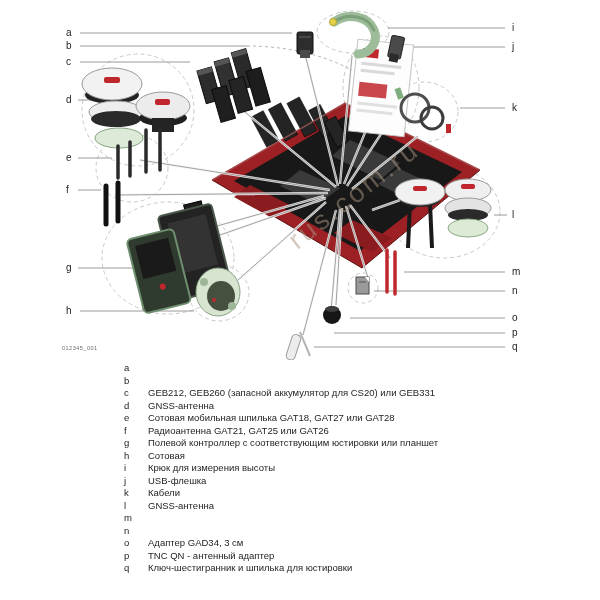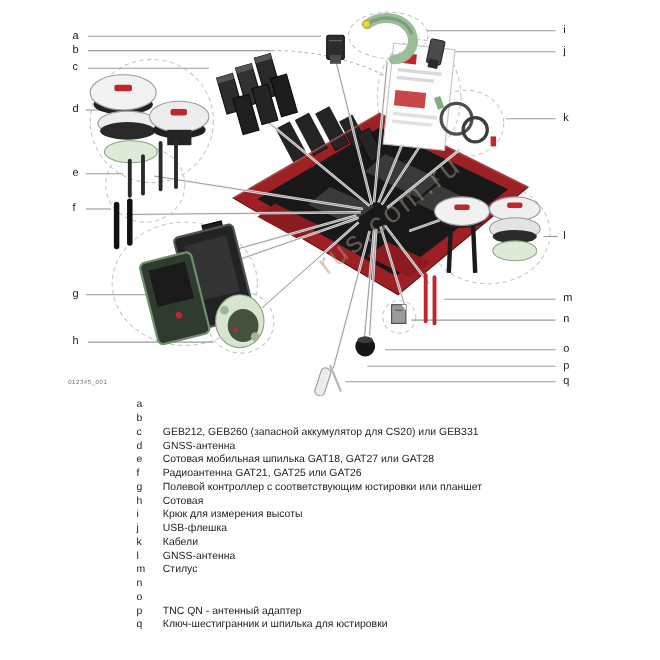--- a/index.html
+++ b/index.html
@@ -278,27 +278,27 @@
       <div class="legend-row">
         <span class="legend-letter">k</span>
         <span class="legend-text">Кабели</span>
       </div>
       <div class="legend-row">
         <span class="legend-letter">l</span>
         <span class="legend-text">GNSS-антенна</span>
       </div>
       <div class="legend-row">
         <span class="legend-letter">m</span>
-        <span class="legend-text">Стилус</span>
       </div>
       <div class="legend-row">
         <span class="legend-letter">n</span>
       </div>
       <div class="legend-row">
         <span class="legend-letter">o</span>
+        <span class="legend-text">Адаптер GAD34, 3 см</span>
       </div>
       <div class="legend-row">
         <span class="legend-letter">p</span>
         <span class="legend-text">TNC QN - антенный адаптер</span>
       </div>
       <div class="legend-row">
         <span class="legend-letter">q</span>
         <span class="legend-text">Ключ-шестигранник и шпилька для юстировки</span>
       </div>
     </div>

